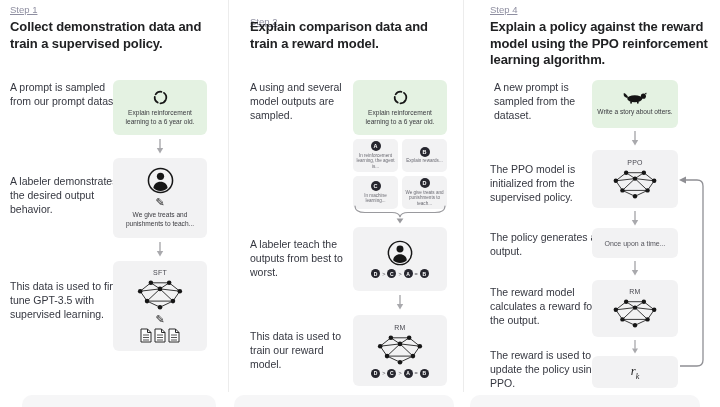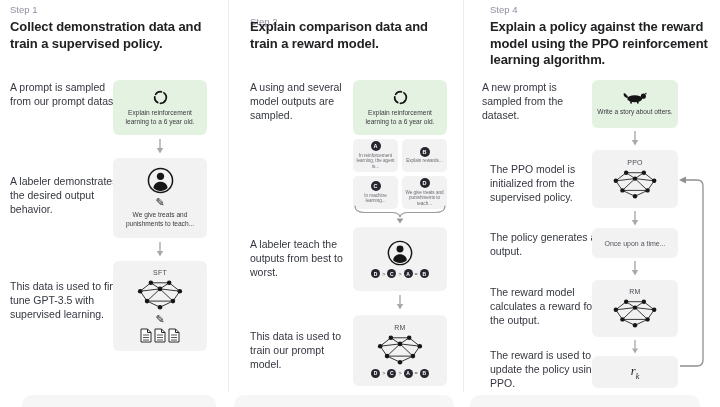--- a/index.html
+++ b/index.html
@@ -1,19 +1,19 @@
 <!DOCTYPE html>
 <html style="--green-box: #e4f2e2; --gray-box: #f2f2f3; --chip-bg: #26262e; --heading: #202123; --body: #353740; --muted: #8e8ea0; --arrow: #a9a9ad;"><head>
 <meta charset="utf-8">
 <style>
   html,body{margin:0;padding:0;background:#fff;}
   body{font-family:"Liberation Sans","DejaVu Sans",sans-serif;}
   .canvas{position:relative;width:720px;height:407px;background:#fff;overflow:hidden;}
   .divider{position:absolute;top:0;bottom:15px;width:1px;background:#ececec;}
-  .step-label{position:absolute;margin:0;font-size:9.5px;color:var(--muted,#8e8ea0);}
+  .step-label{position:absolute;margin:0;font-size:9.5px;color:var(--muted,#8e8ea0);text-decoration:underline;}
   .heading{position:absolute;margin:0;font-size:13px;line-height:1.28;font-weight:bold;color:var(--heading,#202123);letter-spacing:-0.1px;}
   .body{position:absolute;margin:0;font-size:10.5px;line-height:1.33;color:var(--body,#353740);}
   .gbox{position:absolute;background:var(--green-box,#e4f2e2);border-radius:6px;display:flex;flex-direction:column;align-items:center;justify-content:center;gap:3px;padding:4px;box-sizing:border-box;text-align:center;}
   .xbox{position:absolute;background:var(--gray-box,#f2f2f3);border-radius:6px;display:flex;flex-direction:column;align-items:center;justify-content:center;gap:3px;padding:4px;box-sizing:border-box;text-align:center;}
   .cap{font-size:6.6px;line-height:1.35;color:#3b3b40;}
   .ucap{font-size:7px;color:#55555c;}
   .mlabel{font-size:7px;color:#4a4a52;letter-spacing:.3px;}
   .arr{position:absolute;}
   .arr line{stroke:var(--arrow,#a9a9ad);stroke-width:1.4;}
   .arr polygon{fill:var(--arrow,#a9a9ad);}
@@ -192,21 +192,21 @@
         <span class="sep">=</span>
         <span class="chip">B</span>
       </div>
     </div>
 
     <svg class="arr" style="left:395px;top:295px" width="10" height="15" viewBox="0 0 10 15">
       <line x1="5" y1="0" x2="5" y2="9.5"></line>
         <polygon points="1.8,9 8.2,9 5,14.4"></polygon>
     </svg>
 
-    <p class="body" style="left:250px;top:330px;width:105px">This data is used to train our prompt model.</p>
+    <p class="body" style="left:250px;top:330px;width:105px">This data is used to train our reward model.</p>
     <div class="xbox" style="left:353px;top:315px;width:94px;height:71px">
       <div class="mlabel">RM</div>
       <svg class="net" width="50" height="32" viewBox="0 0 60 42">
         <line x1="18" y1="5" x2="42" y2="5"></line>
           <line x1="18" y1="5" x2="4" y2="16"></line>
           <line x1="18" y1="5" x2="30" y2="13"></line>
         <line x1="42" y1="5" x2="30" y2="13"></line>
           <line x1="42" y1="5" x2="56" y2="16"></line>
           <line x1="4" y1="16" x2="30" y2="13"></line>
         <line x1="30" y1="13" x2="56" y2="16"></line>
@@ -235,21 +235,21 @@
         <span class="sep">=</span>
         <span class="chip">B</span>
       </div>
     </div>
   </section>
 
   <section>
     <p class="step-label" style="left:490px;top:4px">Step 4</p>
     <h2 class="heading" style="left:490px;top:19px;width:220px">Explain a policy against the reward model using the PPO reinforcement learning algorithm.</h2>
 
-    <p class="body" style="left:482px;top:81px;width:100px">A new prompt is sampled from the dataset.</p>
+    <p class="body" style="left:494px;top:81px;width:100px">A new prompt is sampled from the dataset.</p>
     <div class="gbox" style="left:592px;top:80px;width:86px;height:48px">
       <svg class="otter" width="27" height="14" viewBox="0 0 36 18">
         <ellipse cx="17" cy="10" rx="10" ry="4.6"></ellipse>
         <circle cx="28.5" cy="6.5" r="3.4"></circle>
         <path d="M30,3.6 l2.2,-2 l0.7,2.4 z"></path>
         <path d="M7.5,9 C3,8.2 1.5,5.2 2.5,2.2 C4.8,3 6.6,5 7.9,7.2 z"></path>
         <rect x="11" y="13" width="2.2" height="3.6" rx="1"></rect>
         <rect x="20" y="13" width="2.2" height="3.6" rx="1"></rect>
       </svg>
       <div class="cap">Write a story about otters.</div>

